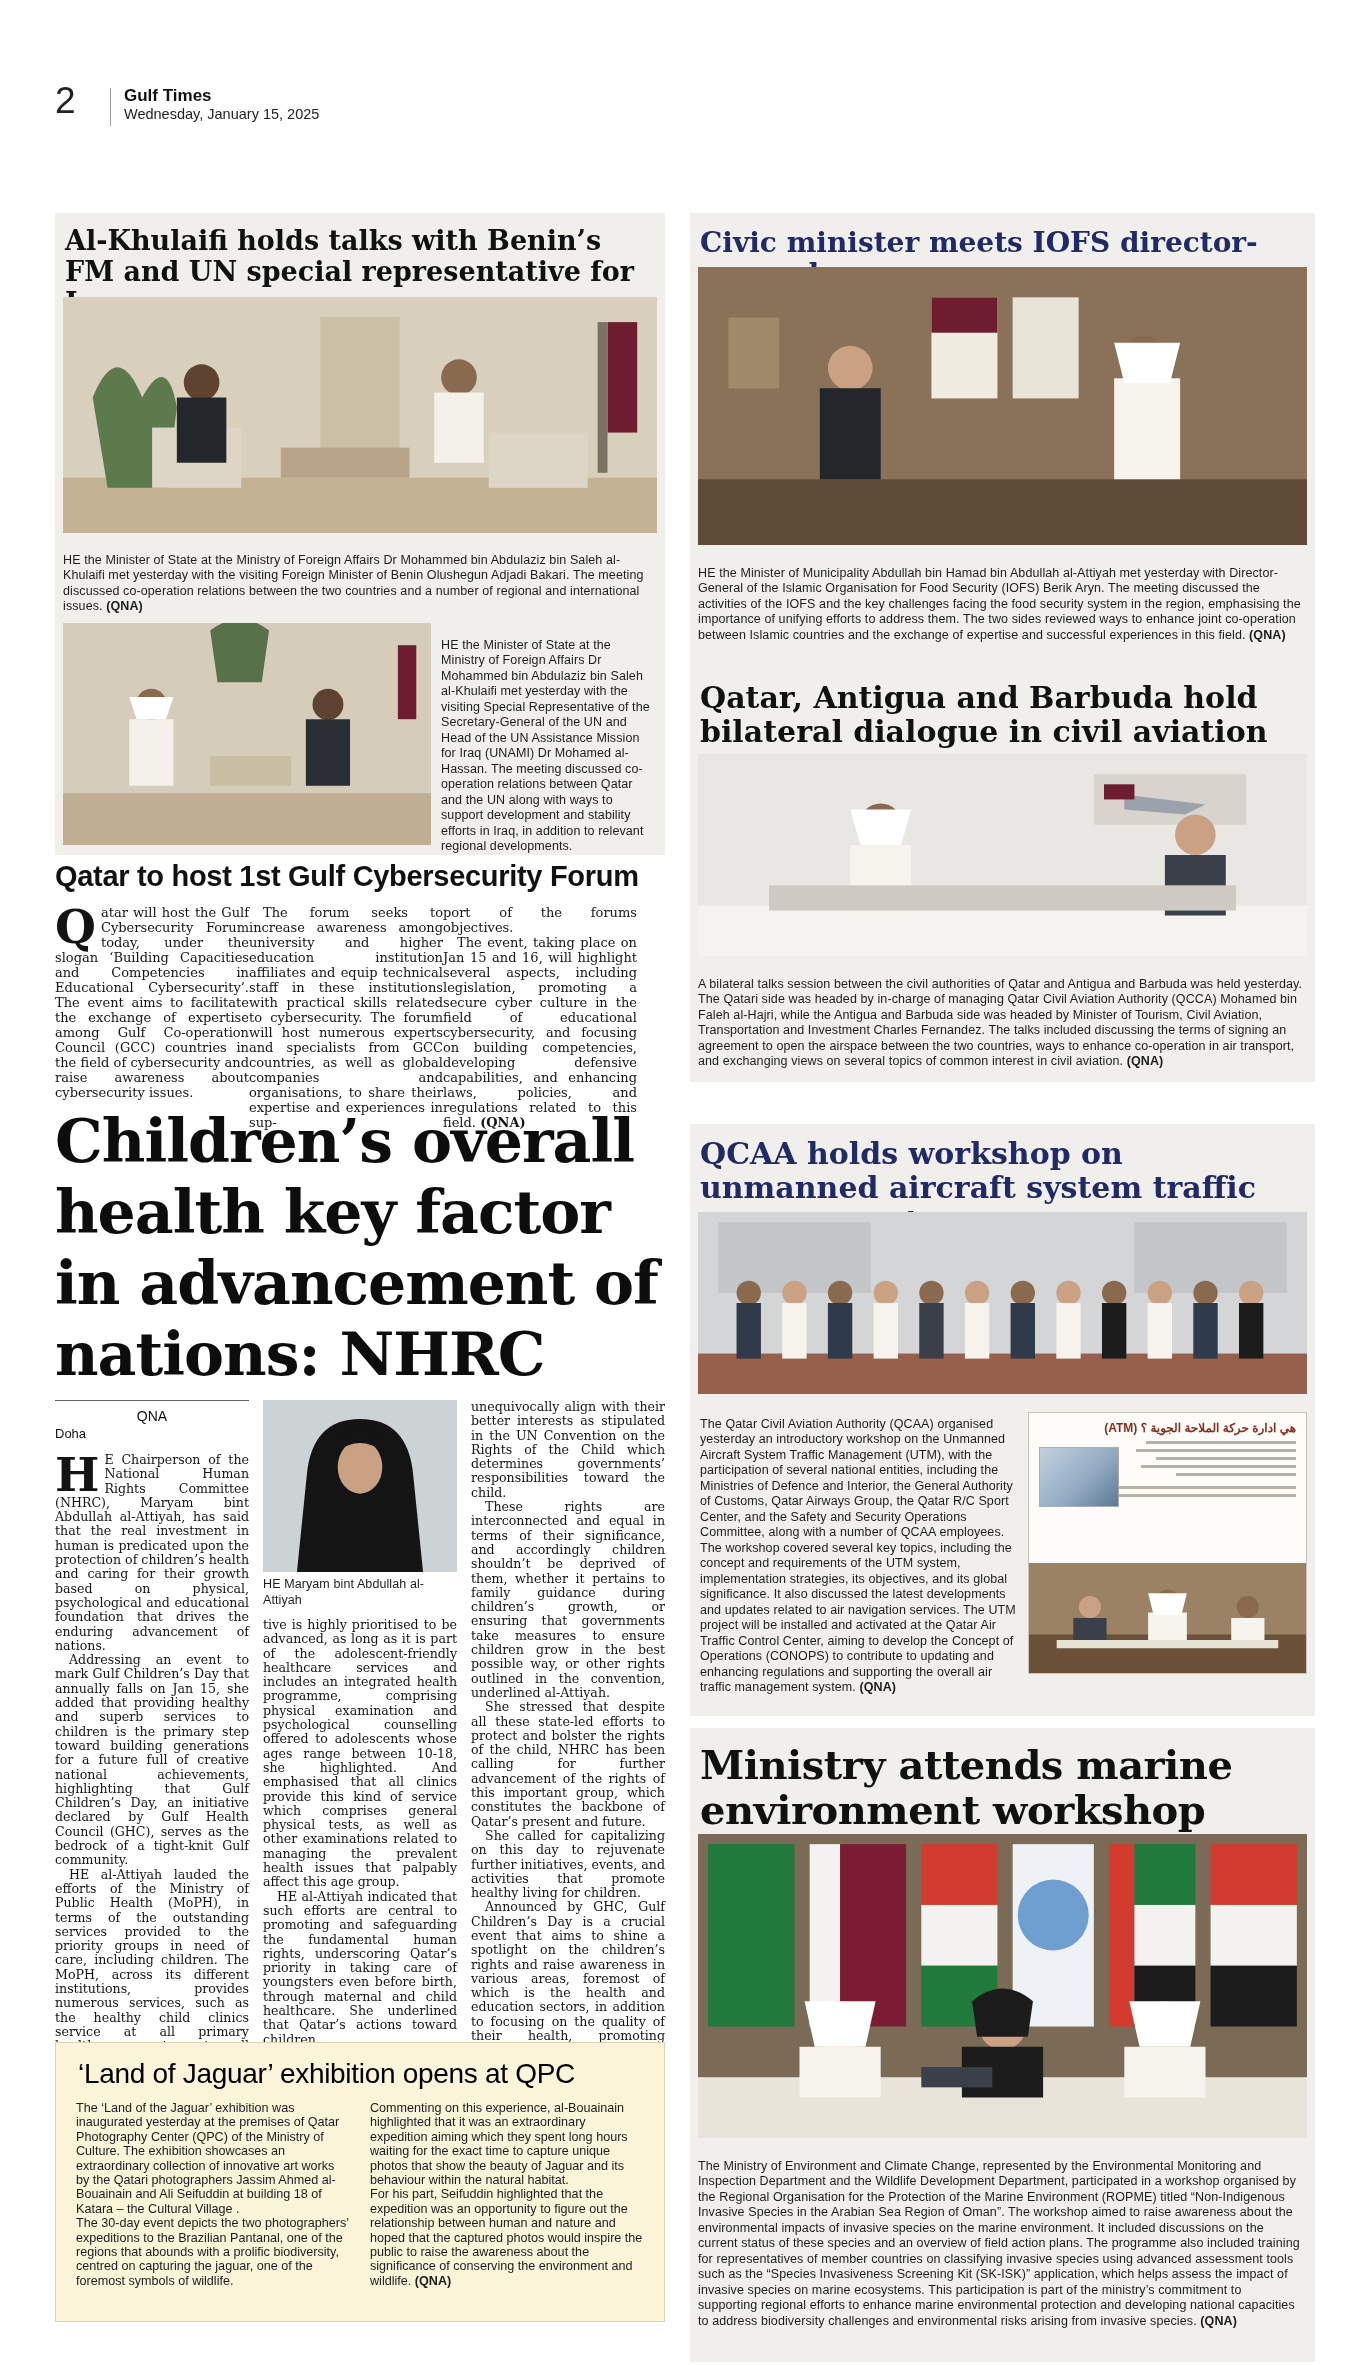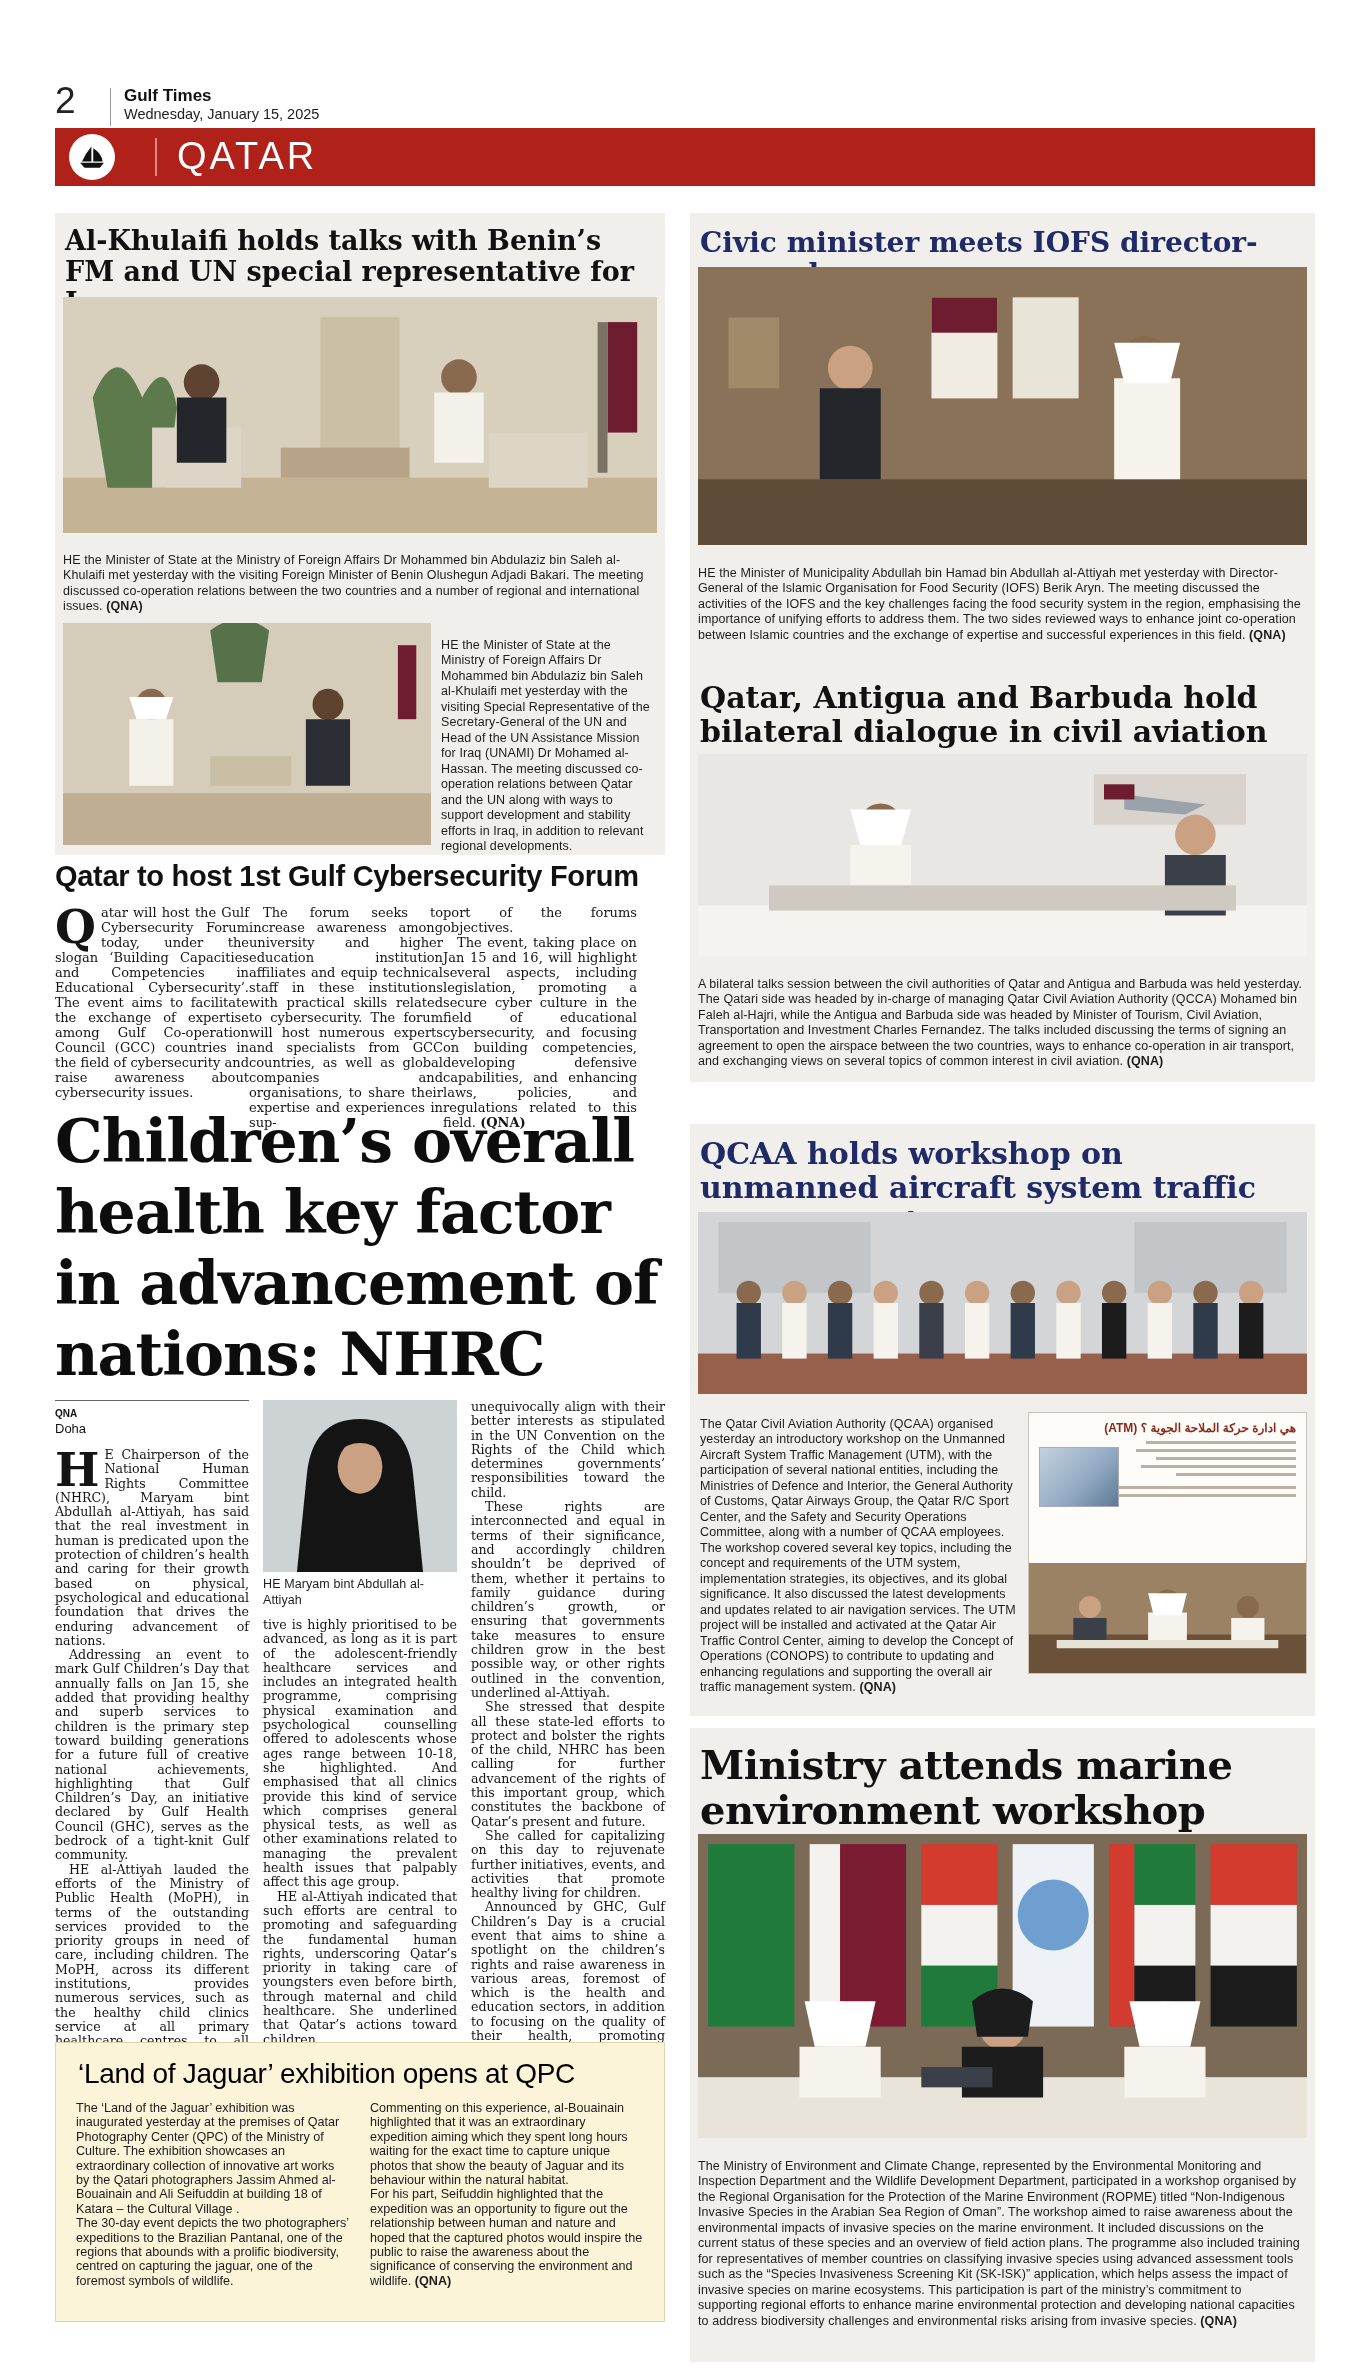--- a/index.html
+++ b/index.html
@@ -42,21 +42,21 @@
   .cyber-cols{display:flex;margin-top:13px;}
   .cyber-cols>div{width:194px;}
   
   #nhrc{position:absolute;left:55px;top:1106px;width:612px;}
   #nhrc h1{margin:0;font-family:"DejaVu Serif",serif;font-weight:bold;font-size:60px;line-height:71px;
            letter-spacing:-1px;color:#0d0d0d;}
   .nhrc-body{display:flex;gap:14px;margin-top:10px;}
   .nhrc-body>div{width:194px;}
   .nhrc-body .bp{font-size:12.6px;line-height:14.3px;}
   .byline{border-top:1px solid #666;padding-top:7px;margin-bottom:12px;}
-  .byline .ag{font-size:10px;font-weight:bold;}
+  .byline .ag{font-size:14px;font-weight:normal;text-align:center;}
   .byline .ct{font-size:13px;margin-top:2px;}
   .portrait{position:relative;width:194px;height:172px;overflow:hidden;background:#c9ced1;}
   .portrait svg{display:block;width:100%;height:100%;}
   .pcap{margin:5px 0 10px 0;}
   
   #jaguar{position:absolute;left:55px;top:2042px;width:610px;height:280px;background:#fbf4d8;
           border:1px solid #ddd5ae;box-sizing:border-box;padding:14px 20px;overflow:hidden;}
   #jaguar h2{margin:2px 0 12px 2px;font-size:28px;line-height:30px;font-weight:normal;color:#000000;letter-spacing:-.3px;}
   .jag-cols{display:flex;gap:20px;}
   .jag-cols>div{width:275px;}
@@ -91,31 +91,20 @@
 </head>
 <body>
 
 <div class="page">
 
   <div class="pagenum">2</div>
   <div class="hdr-div"></div>
   <div class="paper">Gulf Times</div>
   <div class="date">Wednesday, January 15, 2025</div>
 
-  <div class="masthead">
-    <div class="mh-circle">
-      <svg viewBox="0 0 24 24">
-          <path d="M2.5 16.5 h19 l-3.2 4 H6z" fill="#111"></path>
-          <path d="M11.5 3.5 L11.5 15.5 L4 15.5 Q6.5 9.5 11.5 3.5z" fill="#111"></path>
-          <path d="M13 5 Q19.5 9 20.5 15.5 L13 15.5z" fill="#111"></path>
-        </svg>
-    </div>
-    <div class="mh-div"></div>
-    <div class="mh-title">QATAR</div>
-  </div>
 
   <div class="panel" id="panel-khulaifi">
     <h2 class="hl-serif">Al-Khulaifi holds talks with Benin’s FM and UN special representative for Iraq</h2>
     <div class="photo pA-photo1">
       <svg viewBox="0 0 120 47" preserveAspectRatio="none">
         <rect width="120" height="47" fill="#d9cfbd"></rect>
           <rect y="36" width="120" height="11" fill="#c3b294"></rect>
         <rect x="52" y="4" width="16" height="30" fill="#cbbfa6"></rect>
         <path d="M6 20 q5 -12 10 0 q5 -9 7 2 l-2 16 h-12z" fill="#5d7a4d"></path>
         <rect x="18" y="26" width="18" height="12" fill="#ddd6c7"></rect>

